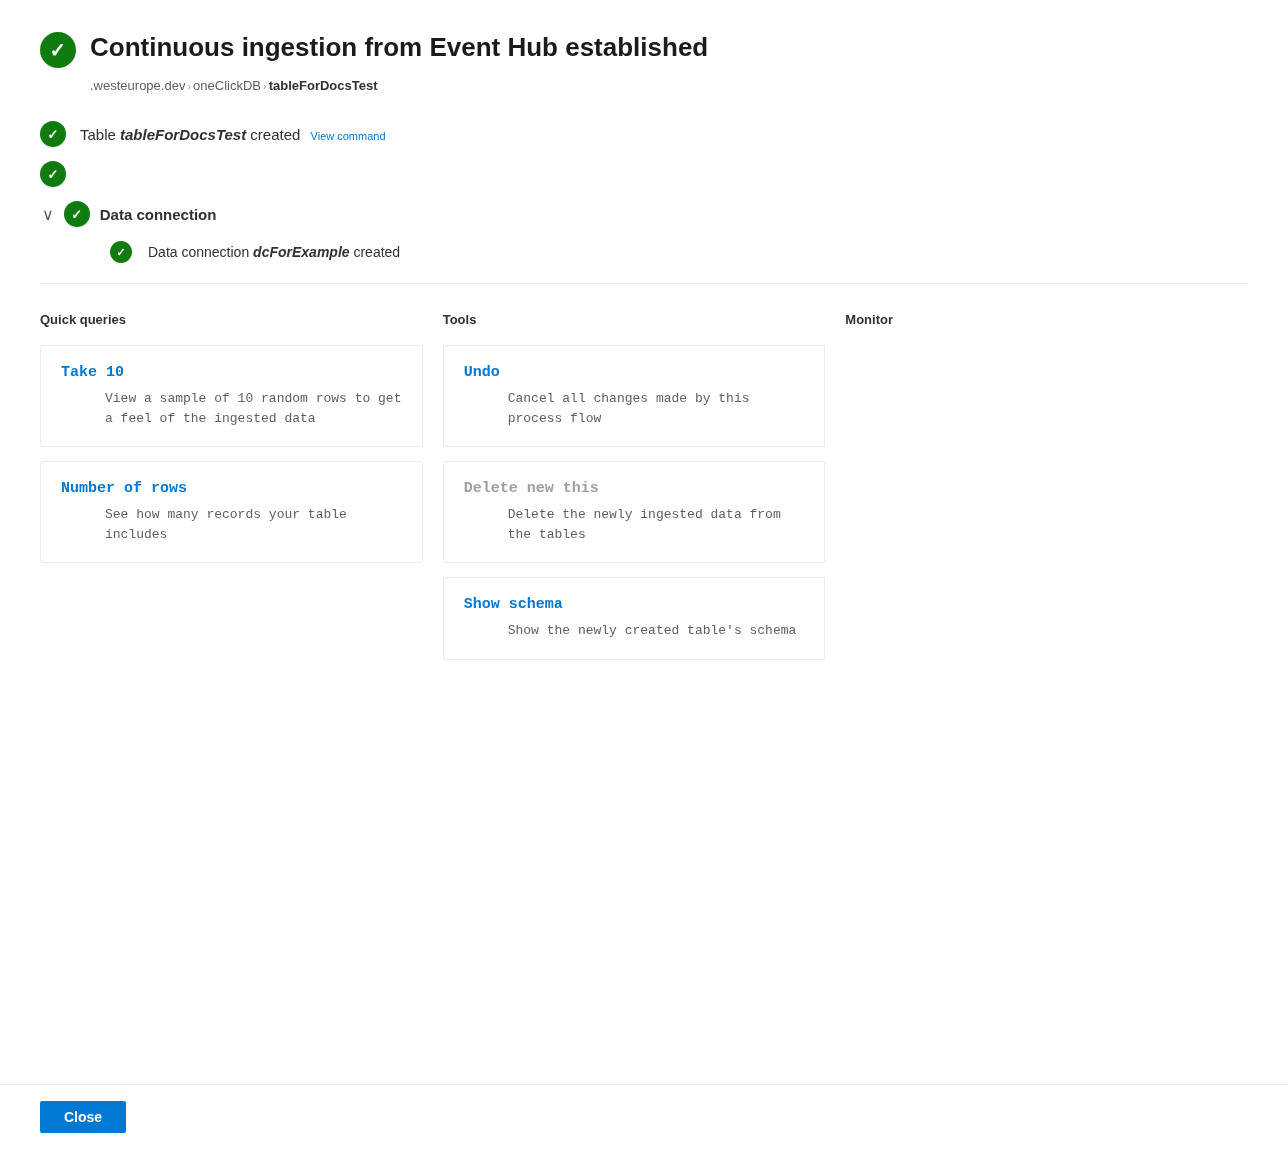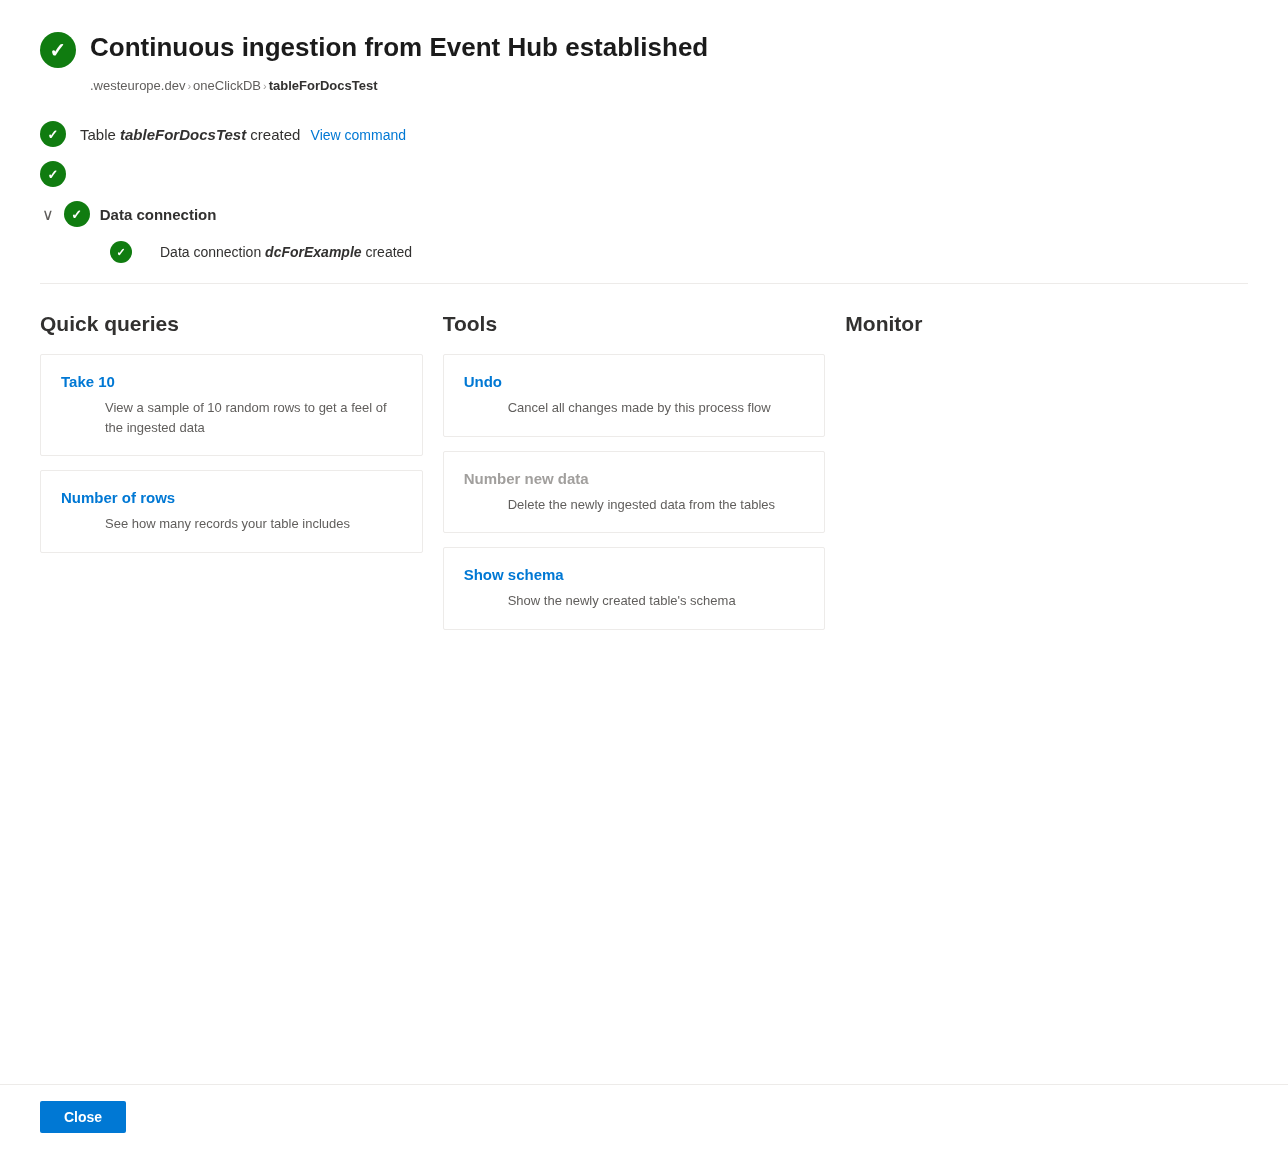--- a/index.html
+++ b/index.html
@@ -105,21 +105,21 @@
       font-size: 15px;
       color: #323130;
     }
     .status-text em {
       font-style: italic;
       font-weight: 600;
     }
     .view-command-link {
       color: #0078d4;
       text-decoration: none;
-      font-size: 14px;
+      font-size: 11px;
       margin-left: 6px;
     }
     .data-connection-row {
       display: flex;
       align-items: center;
       gap: 10px;
       margin-bottom: 14px;
     }
     .chevron-icon {
       font-size: 16px;
@@ -128,21 +128,21 @@
       margin-left: 2px;
     }
     .data-connection-label {
       font-size: 15px;
       font-weight: 600;
       color: #323130;
     }
     .data-connection-sub {
       display: flex;
       align-items: center;
-      gap: 28px;
+      gap: 16px;
       margin-left: 70px;
       margin-bottom: 14px;
     }
     .sub-text {
       font-size: 14px;
       color: #323130;
     }
     .sub-text em {
       font-style: italic;
       font-weight: 600;
@@ -153,38 +153,39 @@
       margin: 20px 0 28px 0;
     }
     .sections-row {
       display: flex;
       gap: 0;
     }
     .section-col {
       flex: 1;
     }
     .section-title {
-      font-size: 21px;
+      font-size: 13px;
       font-weight: 600;
       color: #323130;
       margin-bottom: 18px;
     }
     .cards-col {
       display: flex;
       flex-direction: column;
       gap: 14px;
       padding-right: 20px;
     }
     .card {
       border: 1px solid #edebe9;
       border-radius: 2px;
       padding: 18px 20px;
       cursor: pointer;
       background: #fff;
       transition: box-shadow 0.15s;
+      font-family: Liberation Mono, monospace;
     }
     .card-title {
       font-size: 15px;
       font-weight: 600;
       color: #0078d4;
       margin-bottom: 8px;
     }
     .card-title.disabled {
       color: #a19f9d;
     }
@@ -276,21 +277,21 @@
     </div>
 
     <div class="section-col">
       <div class="section-title">Tools</div>
       <div class="cards-col">
         <div class="card">
           <div class="card-title">Undo</div>
           <div class="card-desc">Cancel all changes made by this process flow</div>
         </div>
         <div class="card">
-          <div class="card-title disabled">Number new data</div>
+          <div class="card-title disabled">Delete new this</div>
           <div class="card-desc">Delete the newly ingested data from the tables</div>
         </div>
         <div class="card">
           <div class="card-title">Show schema</div>
           <div class="card-desc">Show the newly created table's schema</div>
         </div>
       </div>
     </div>
 
     <div class="section-col">

